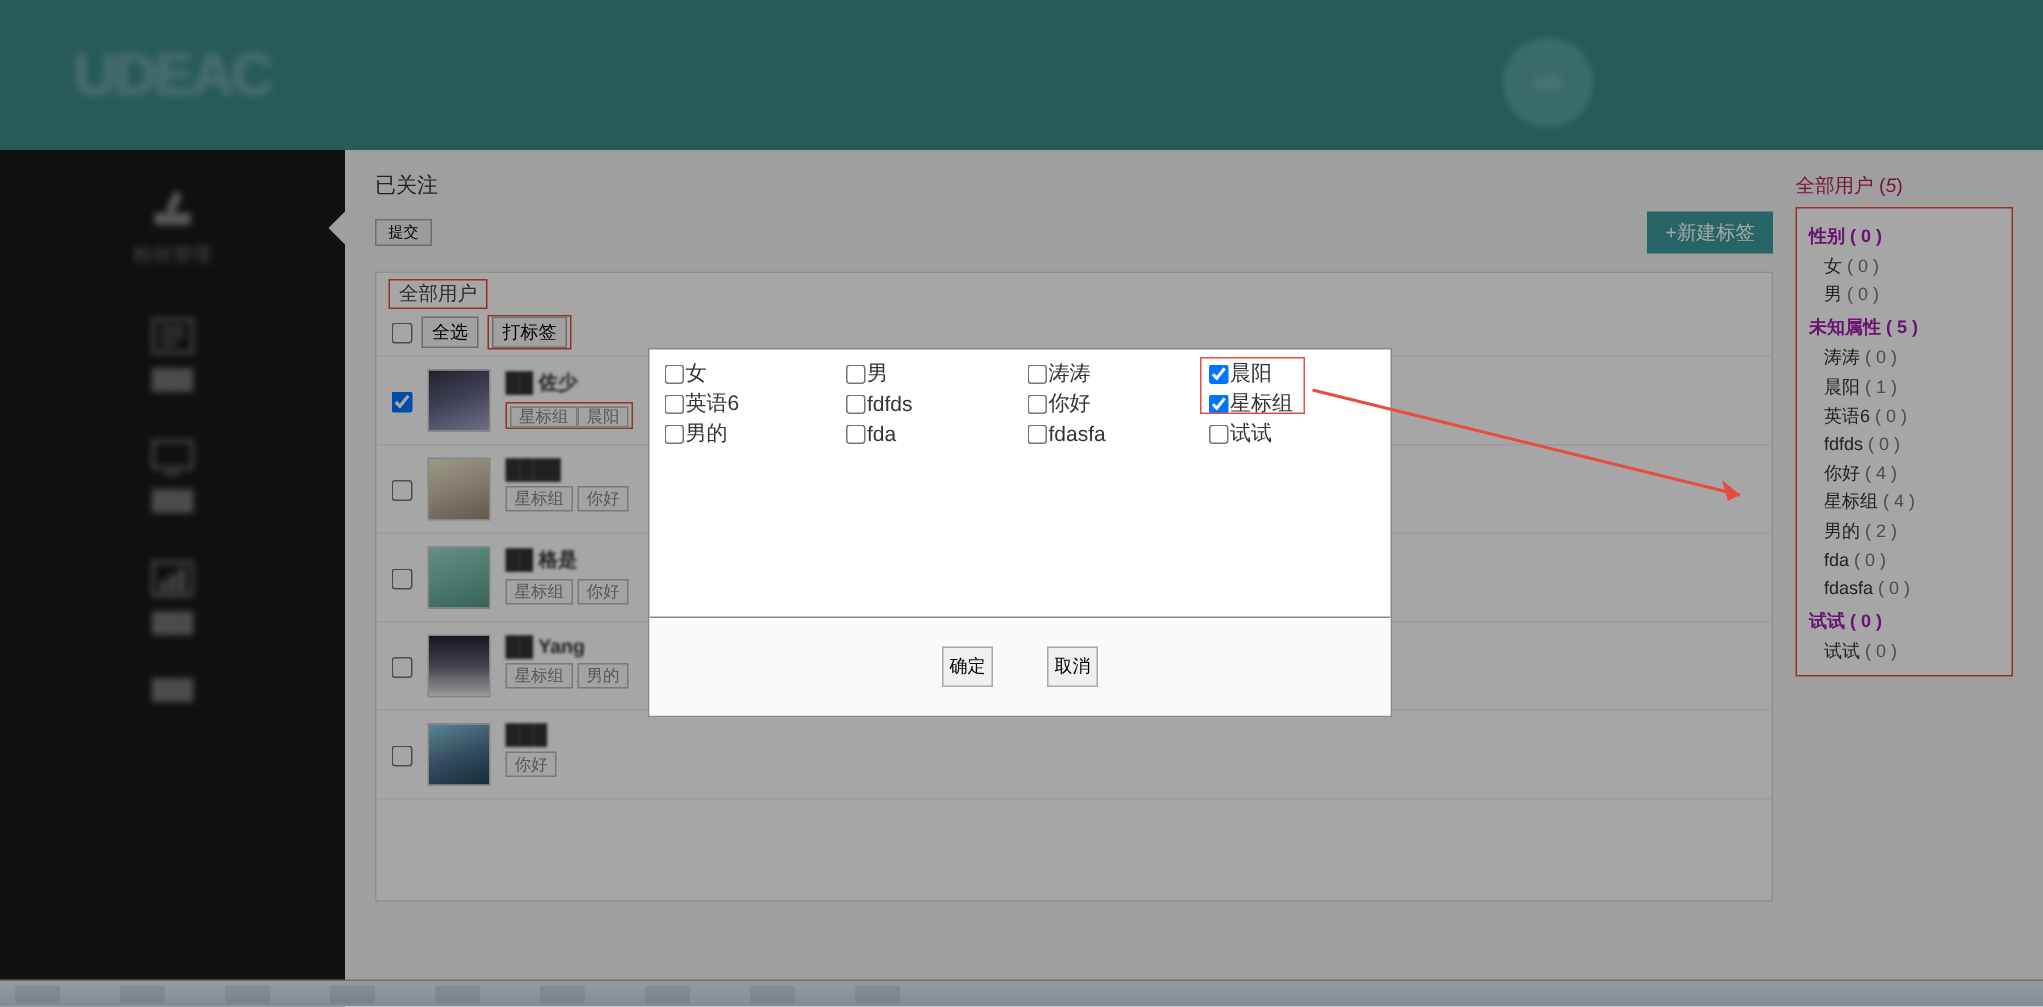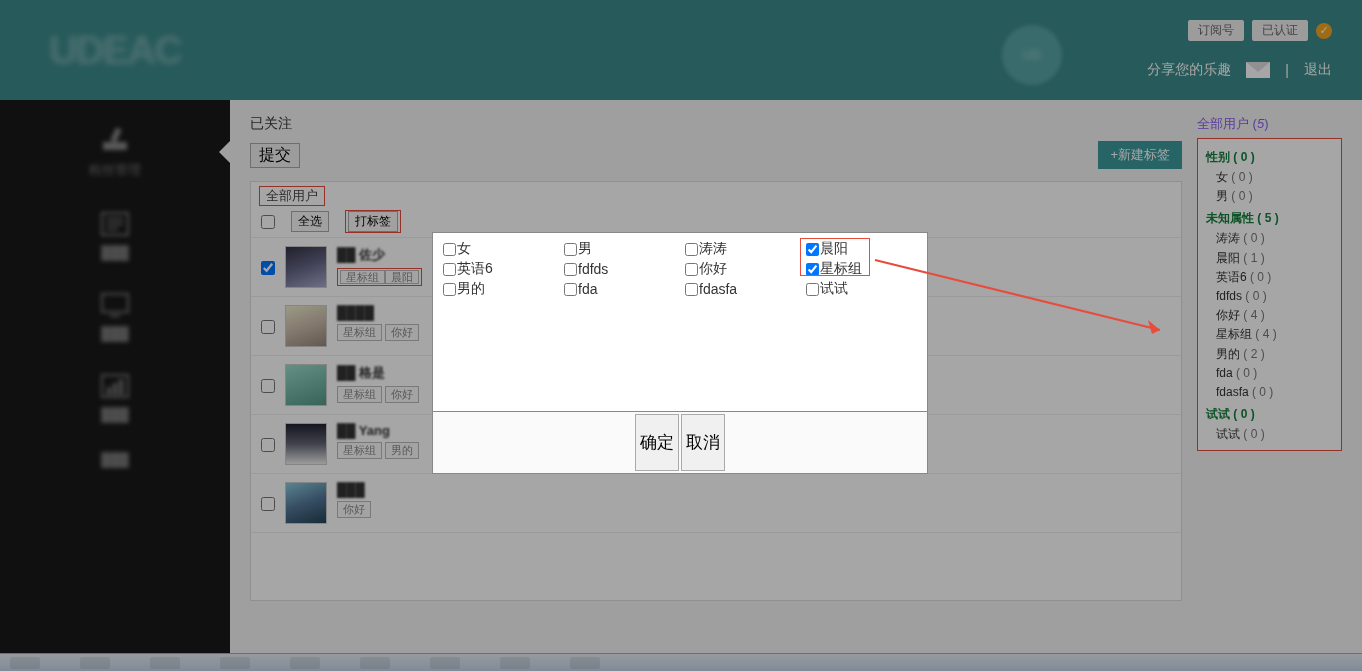--- a/index.html
+++ b/index.html
@@ -21,81 +21,68 @@
 .sidebar { width: 230px; background: #1a1a1a; padding-top: 10px; position: relative; }
 .side-item { display: flex; flex-direction: column; align-items: center; padding: 15px 0; color: #777; gap: 6px; filter: blur(2px); }
 .side-icon { width: 40px; height: 30px; display: flex; align-items: center; justify-content: center; }
 .side-arrow { position: absolute; right: -1px; top: 40px; width: 0; height: 0; border-top: 12px solid transparent; border-bottom: 12px solid transparent; border-right: 12px solid #f5f5f5; }
 .content { flex: 1; background: #f5f5f5; padding: 15px 20px; display: flex; gap: 15px; }
 .content-main { flex: 1; }
 .tab-label { font-size: 14px; color: #333; margin-bottom: 8px; }
 .search-row { display: flex; gap: 5px; margin-bottom: 12px; align-items: center; }
 .search-input { width: 180px; height: 22px; border: 1px solid #aaa; padding: 0 5px; font-size: 12px; }
 .search-input::placeholder { color: #999; }
-.btn { background: #f0f0f0; border: 1px solid #aaa; padding: 1px 8px; font-size: 16px; cursor: pointer; }
+.btn { background: #f0f0f0; border: 1px solid #aaa; padding: 1px 8px; font-size: 10px; cursor: pointer; }
 .btn-teal { background: #3c9a9c; color: #fff; border: none; padding: 5px 12px; font-size: 13px; }
 .new-tag-btn { float: right; }
 .list-area { background: #fff; border: 1px solid #ddd; min-height: 420px; }
 .section-title { padding: 6px 10px; font-size: 13px; color: #444; }
-.toolbar { display: flex; align-items: center; gap: 16px; padding: 4px 10px; border-bottom: 1px solid #eee; }
+.toolbar { display: flex; align-items: center; gap: 6px; padding: 4px 10px; border-bottom: 1px solid #eee; }
 .toolbar input[type="checkbox"] { width: 14px; height: 14px; }
 .small-btn { font-size: 12px; border: 1px solid #aaa; padding: 1px 6px; background: #f8f8f8; }
 .user-row { display: flex; align-items: flex-start; gap: 10px; padding: 8px 10px; border-bottom: 1px solid #eee; }
 .user-row input[type="checkbox"] { margin-top: 15px; width: 14px; height: 14px; }
 .user-avatar { width: 42px; height: 42px; background: linear-gradient(135deg,#8db,#789); border: 1px solid #ccc; }
 .user-info { flex: 1; }
 .user-name { font-weight: bold; font-size: 13px; color: #333; filter: blur(1px); }
 .user-tags { margin-top: 4px; display: flex; gap: 3px; }
 .tag-chip { font-size: 11px; border: 1px solid #bbb; color: #888; padding: 0 5px; background: #fafafa; }
 .right-panel { width: 145px; }
-.right-title { font-size: 13px; color: #8b5cf6; margin-bottom: 5px; }
+.right-title { font-size: 13px; color: #be185d; margin-bottom: 5px; }
 .right-title .count { font-style: italic; }
 .cat-box { border: 1.5px solid #e74c3c; padding: 6px 8px; background: #fff; font-size: 12px; }
-.cat-group-title { color: #15803d; font-weight: bold; margin: 4px 0 2px; }
+.cat-group-title { color: #a21caf; font-weight: bold; margin: 4px 0 2px; }
 .cat-item { padding-left: 10px; color: #333; line-height: 1.6; }
 .cat-item .n { color: #777; }
 .overlay { position: absolute; inset: 0; background: rgba(0,0,0,0.35); z-index: 50; }
 .modal { position: absolute; left: 432px; top: 232px; width: 496px; background: #fff; z-index: 60; border: 1px solid #888; }
 .modal-body { min-height: 178px; padding: 6px 10px; }
 .modal-grid { display: grid; grid-template-columns: repeat(4, 1fr); gap: 0 10px; }
 .modal-opt { display: flex; align-items: center; gap: 1px; font-size: 14px; color: #333; padding: 1px 0; }
 .modal-opt input { width: 13px; height: 13px; }
 .modal-footer { border: 1px solid #888; border-left: none; border-right: none; border-bottom: none; text-align: center; padding: 1px 0; background: #fafafa; }
-.modal-footer .btn { font-size: 17px; padding: 16px 4px; margin: 1px; }
+.modal-footer .btn { font-size: 12px; padding: 4px 4px; margin: 18px; }
 .arrow-svg { position: absolute; z-index: 70; pointer-events: none; }
 .red-wrap { display: inline-block; border: 1.5px solid #e74c3c; padding: 0 2px; }
 .ua1 { background: linear-gradient(160deg,#334,#668,#aac); }
 .ua2 { background: linear-gradient(160deg,#eec,#cba,#987); }
 .ua3 { background: linear-gradient(160deg,#9dc,#7ba,#598); }
 .ua4 { background: linear-gradient(180deg,#223,#667,#eee); }
 .ua5 { background: linear-gradient(160deg,#8cd,#579,#245); }
 .taskbar { position: absolute; bottom: 0; left: 0; right: 0; height: 18px; background: linear-gradient(#e8eef5,#c5d5e8); border-top: 1px solid #aaa; display: flex; align-items: center; gap: 40px; padding: 0 10px; }
 .tb-item { width: 30px; height: 12px; background: rgba(0,0,0,0.08); border-radius: 2px; }
 </style>
 </head>
 <body>
 
 <div class="header">
   <div class="logo">
       <div class="logo-text">UDEAC</div>
     </div>
   <div class="avatar-circle">UD</div>
-  <div class="header-right">
-    <div class="header-badges">
-      <span class="badge">订阅号</span>
-      <span class="badge">已认证</span>
-      <span class="check-icon">✓</span>
-    </div>
-    <div class="header-sub">
-      <span>分享您的乐趣</span>
-      <span class="mail-icon"></span>
-      <span class="sep">|</span>
-      <span>退出</span>
-    </div>
-  </div>
 </div>
 
 <div class="main">
   <div class="sidebar">
     <div class="side-arrow"></div>
     <div class="side-item">
       <div class="side-icon">
           <svg width="40" height="28" viewBox="0 0 40 28">
             <rect x="8" y="16" width="24" height="8" fill="#888"></rect>
             <rect x="18" y="2" width="6" height="14" fill="#888" transform="rotate(25 21 9)"></rect>

